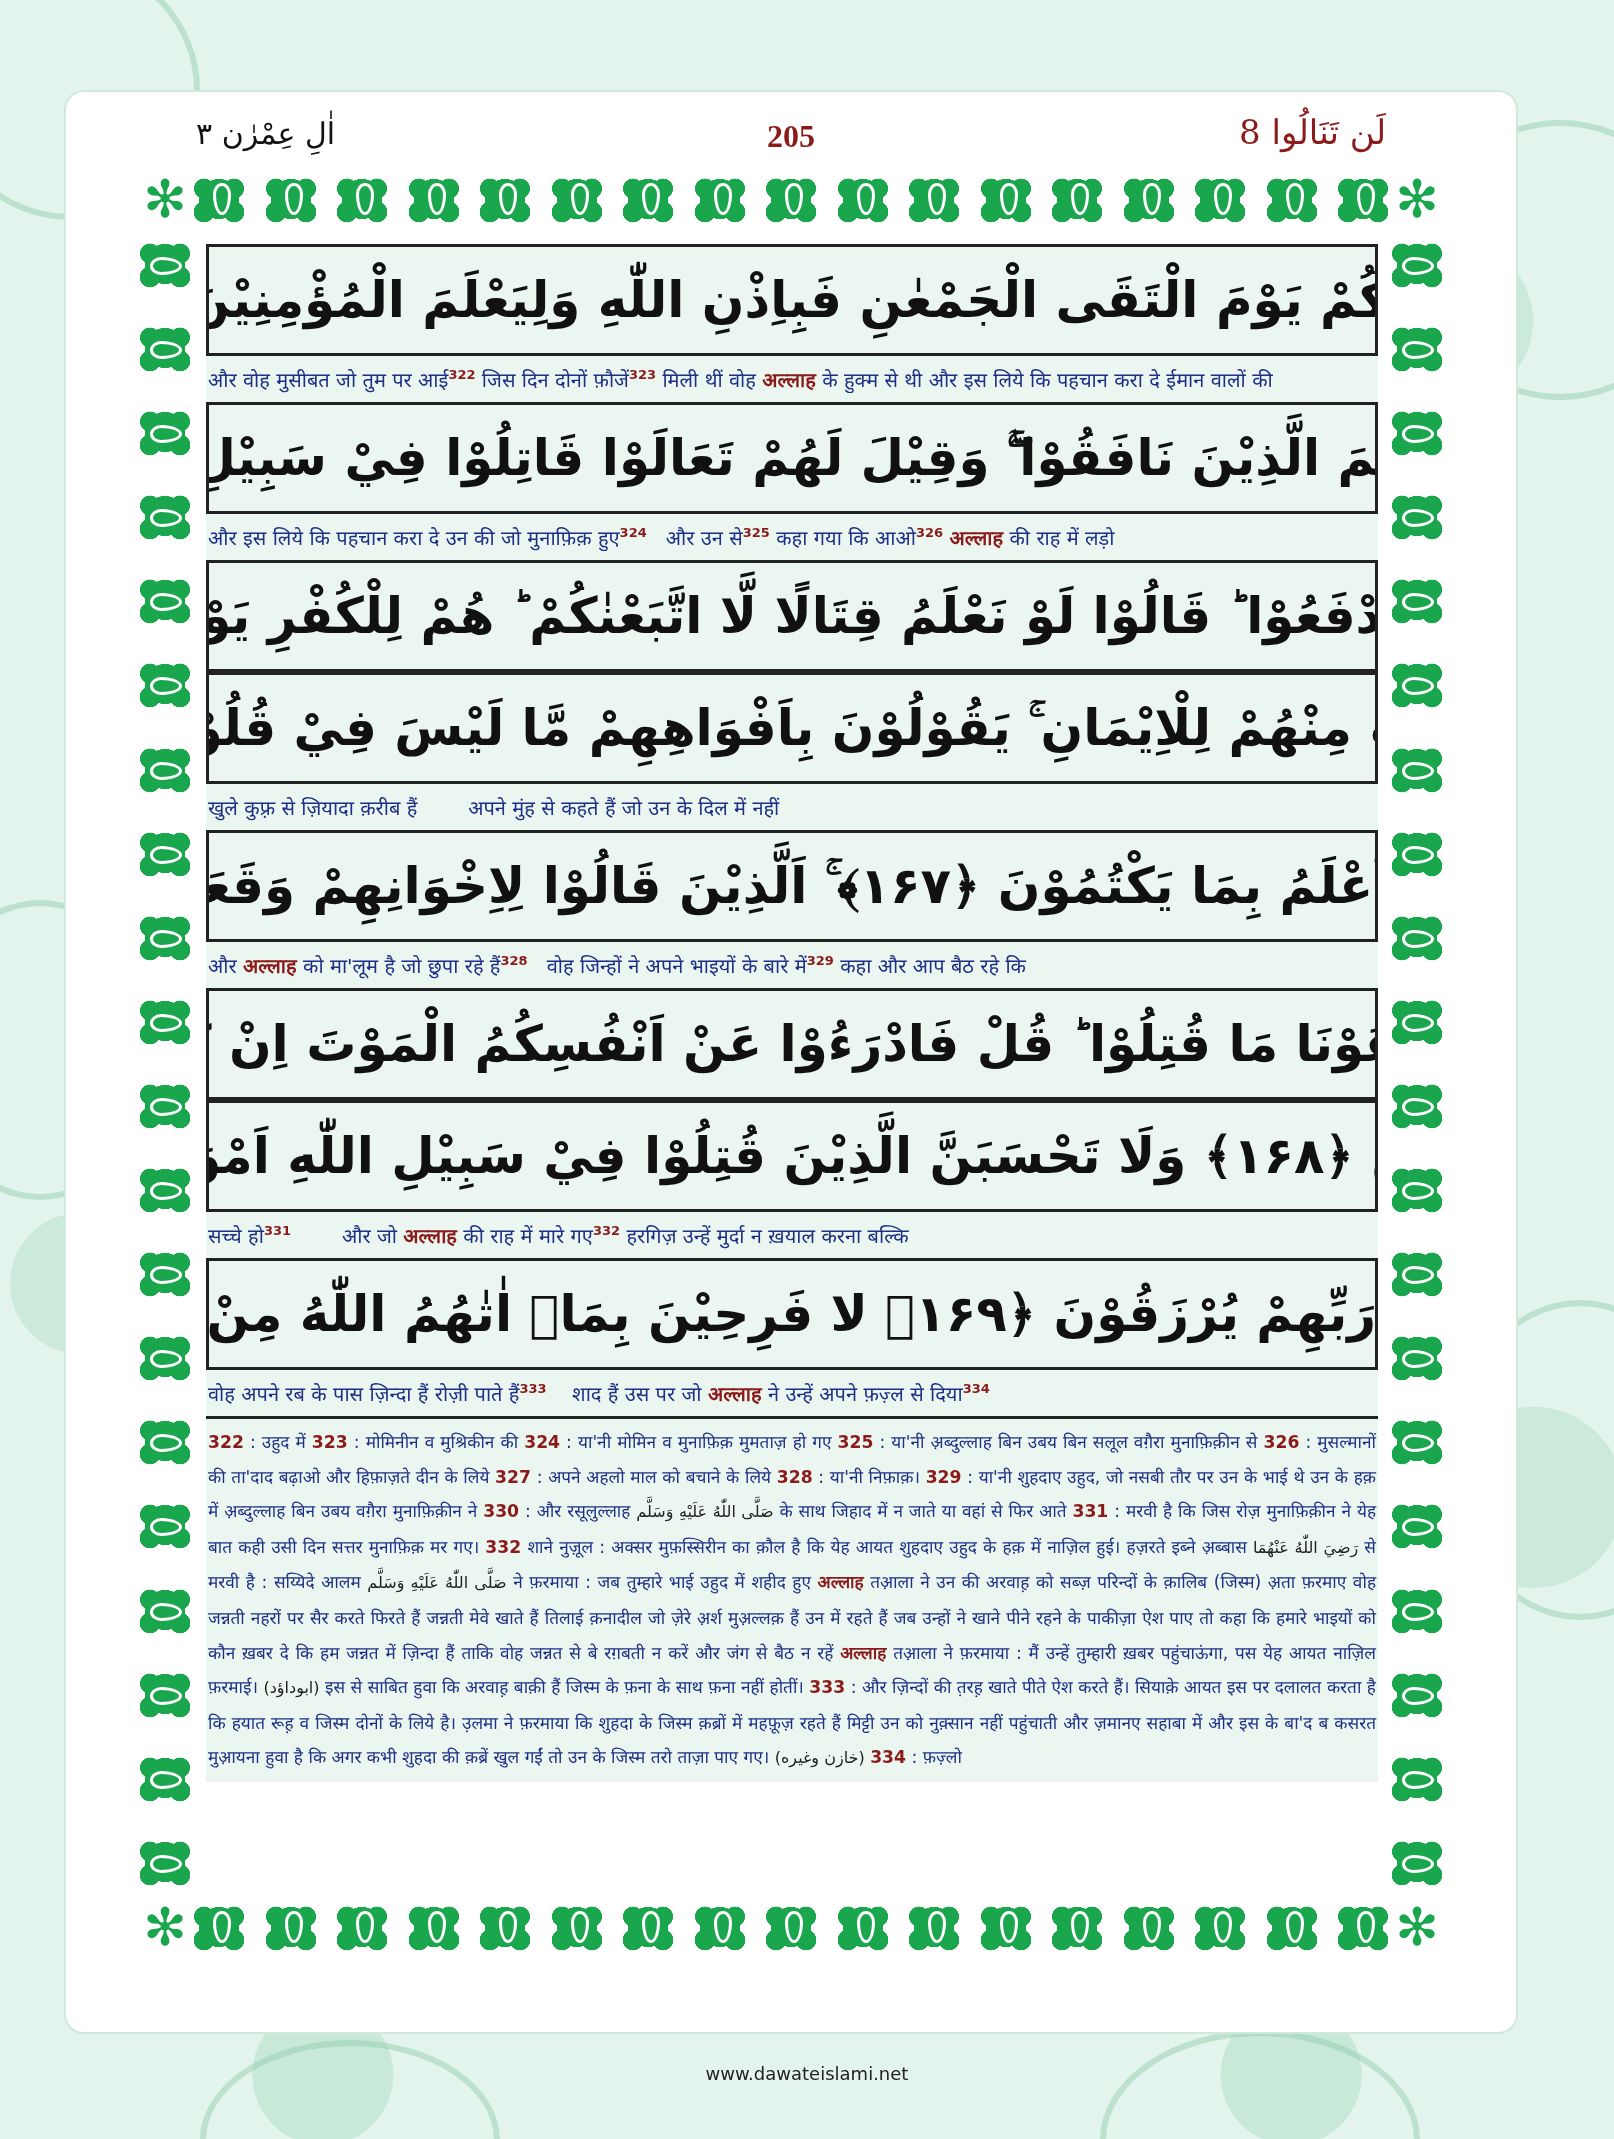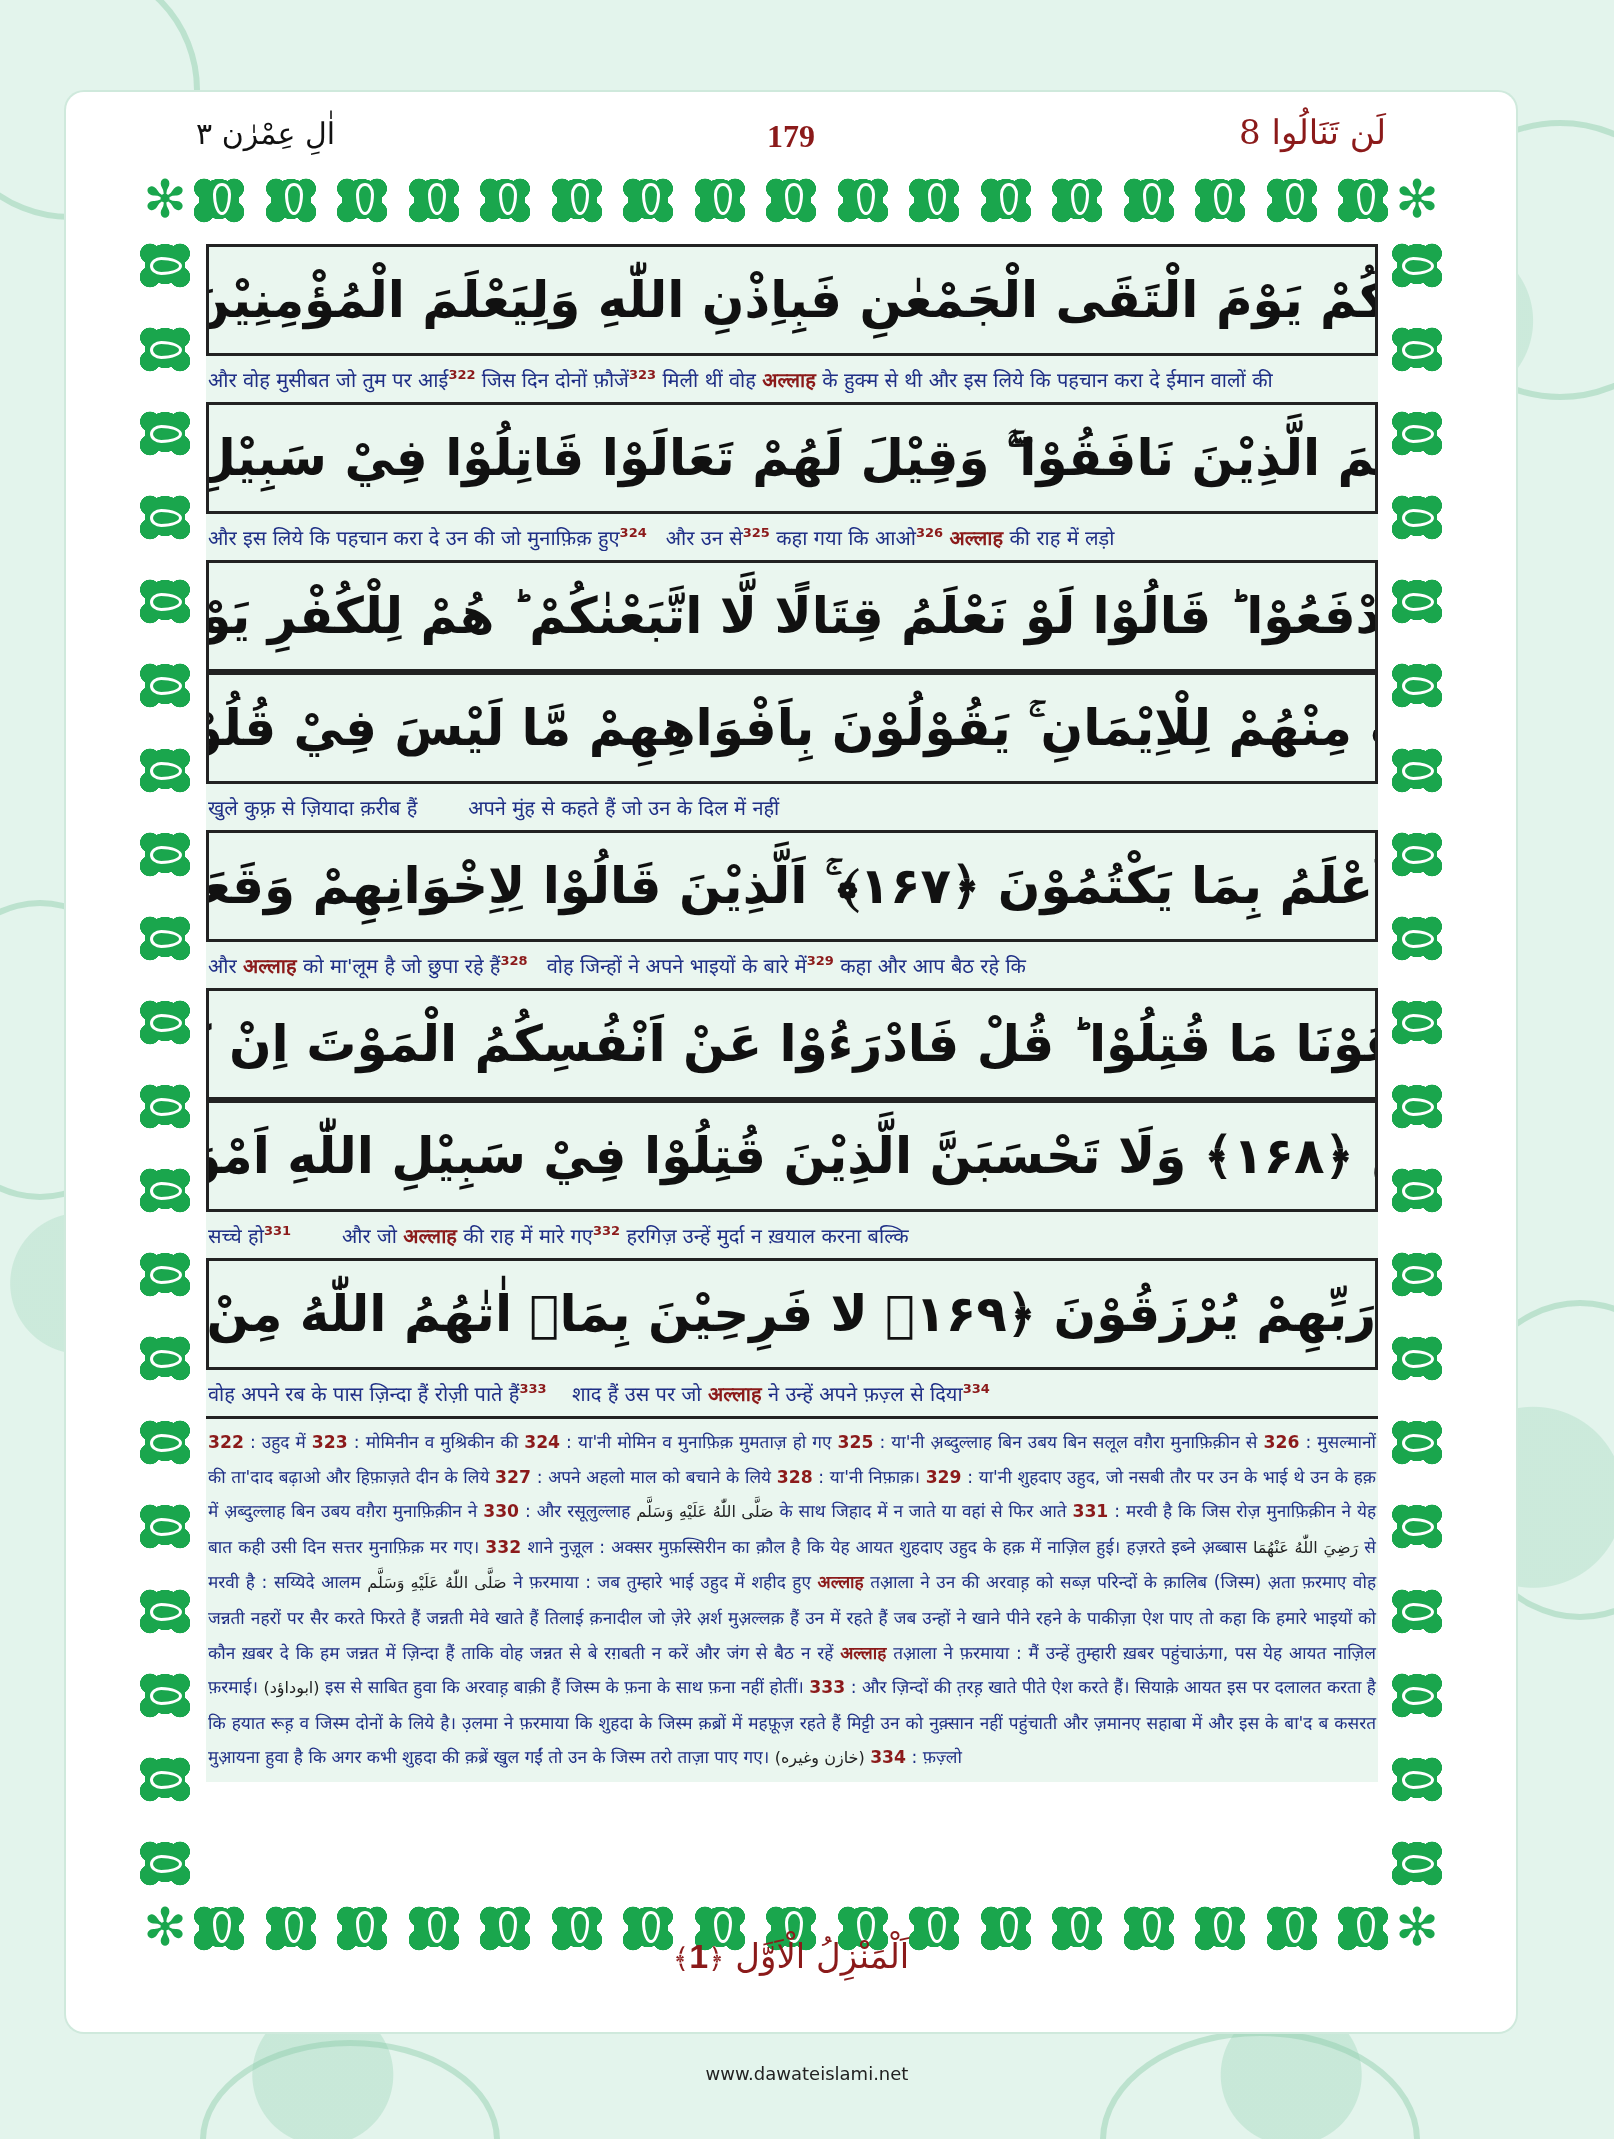--- a/index.html
+++ b/index.html
@@ -127,21 +127,21 @@
 <div class="bg-swirl" style="left:-60px;top:-40px;width:260px;height:260px;"></div>
 <div class="bg-swirl" style="left:1420px;top:120px;width:280px;height:280px;"></div>
 <div class="bg-swirl" style="left:-80px;top:900px;width:240px;height:300px;"></div>
 <div class="bg-swirl" style="left:1450px;top:1300px;width:260px;height:320px;"></div>
 <div class="bg-swirl" style="left:200px;top:2040px;width:300px;height:200px;"></div>
 <div class="bg-swirl" style="left:1100px;top:2030px;width:320px;height:220px;"></div>
 
 <div class="page">
   <div class="header">
     <span class="surah-name">اٰلِ عِمْرٰن ٣</span>
-    <span class="page-number">179</span>
+    <span class="page-number">205</span>
     <span class="juz-name">لَن تَنَالُوا 8</span>
   </div>
 
   <div class="bg-watermark"></div>
 
   <div class="frame">
     <div class="corner" style="left:0;top:0;">✻</div>
     <div class="corner" style="right:0;top:0;">✻</div>
     <div class="corner" style="left:0;bottom:0;">✻</div>
     <div class="corner" style="right:0;bottom:0;">✻</div>
@@ -270,19 +270,15 @@
         <div class="verse-block">
           <div class="arabic-box">اَحْيَآءٌ عِنْدَ رَبِّهِمْ يُرْزَقُوْنَ ﴿۱۶۹﴾ لا فَرِحِيْنَ بِمَاۤ اٰتٰهُمُ اللّٰهُ مِنْ فَضْلِهٖ لا</div>
           <div class="translation">
             <div style="width: 100%; white-space: nowrap; overflow: hidden;"><span style="white-space: pre-wrap;">वोह अपने रब के पास ज़िन्दा हैं रोज़ी पाते हैं</span><sup style="white-space: pre-wrap;">333</sup><span style="white-space: pre-wrap;">    शाद हैं उस पर जो </span><span class="allah" style="white-space: pre-wrap;">अल्लाह</span><span style="white-space: pre-wrap;"> ने उन्हें अपने फ़ज़्ल से दिया</span><sup style="white-space: pre-wrap;">334</sup></div>
           </div>
         </div>
       </div>
     <div class="notes" id="notes"><span class="num" style="white-space: pre-wrap;">322</span><span style="white-space: pre-wrap;"> : उहुद में </span><span class="num" style="white-space: pre-wrap;">323</span><span style="white-space: pre-wrap;"> : मोमिनीन व मुश्रिकीन की </span><span class="num" style="white-space: pre-wrap;">324</span><span style="white-space: pre-wrap;"> : या'नी मोमिन व मुनाफ़िक़ मुमताज़ हो गए </span><span class="num" style="white-space: pre-wrap;">325</span><span style="white-space: pre-wrap;"> : या'नी अ़ब्दुल्लाह बिन उबय बिन सलूल वग़ैरा मुनाफ़िक़ीन से </span><span class="num" style="white-space: pre-wrap;">326</span><span style="white-space: pre-wrap;"> : मुसल्मानों की ता'दाद बढ़ाओ और हिफ़ाज़ते दीन के लिये </span><span class="num" style="white-space: pre-wrap;">327</span><span style="white-space: pre-wrap;"> : अपने अहलो माल को बचाने के लिये </span><span class="num" style="white-space: pre-wrap;">328</span><span style="white-space: pre-wrap;"> : या'नी निफ़ाक़। </span><span class="num" style="white-space: pre-wrap;">329</span><span style="white-space: pre-wrap;"> : या'नी शुहदाए उहुद, जो नसबी तौर पर उन के भाई थे उन के हक़ में अ़ब्दुल्लाह बिन उबय वग़ैरा मुनाफ़िक़ीन ने </span><span class="num" style="white-space: pre-wrap;">330</span><span style="white-space: pre-wrap;"> : और रसूलुल्लाह </span><span class="ar" style="white-space: pre-wrap;">صَلَّى اللّٰهُ عَلَيْهِ وَسَلَّم</span><span style="white-space: pre-wrap;"> के साथ जिहाद में न जाते या वहां से फिर आते </span><span class="num" style="white-space: pre-wrap;">331</span><span style="white-space: pre-wrap;"> : मरवी है कि जिस रोज़ मुनाफ़िक़ीन ने येह बात कही उसी दिन सत्तर मुनाफ़िक़ मर गए। </span><span class="num" style="white-space: pre-wrap;">332</span><span class="shane" style="white-space: pre-wrap;"> शाने नुज़ूल :</span><span style="white-space: pre-wrap;"> अक्सर मुफ़स्सिरीन का क़ौल है कि येह आयत शुहदाए उहुद के हक़ में नाज़िल हुई। हज़रते इब्ने अ़ब्बास </span><span class="ar" style="white-space: pre-wrap;">رَضِيَ اللّٰهُ عَنْهُمَا</span><span style="white-space: pre-wrap;"> से मरवी है : सय्यिदे आलम </span><span class="ar" style="white-space: pre-wrap;">صَلَّى اللّٰهُ عَلَيْهِ وَسَلَّم</span><span style="white-space: pre-wrap;"> ने फ़रमाया : जब तुम्हारे भाई उहुद में शहीद हुए </span><span class="allah" style="white-space: pre-wrap;">अल्लाह</span><span style="white-space: pre-wrap;"> तआ़ला ने उन की अरवाह़ को सब्ज़ परिन्दों के क़ालिब (जिस्म) अ़ता फ़रमाए वोह जन्नती नहरों पर सैर करते फिरते हैं जन्नती मेवे खाते हैं तिलाई क़नादील जो ज़ेरे अ़र्श मुअ़ल्लक़ हैं उन में रहते हैं जब उन्हों ने खाने पीने रहने के पाकीज़ा ऐश पाए तो कहा कि हमारे भाइयों को कौन ख़बर दे कि हम जन्नत में ज़िन्दा हैं ताकि वोह जन्नत से बे रग़बती न करें और जंग से बैठ न रहें </span><span class="allah" style="white-space: pre-wrap;">अल्लाह</span><span style="white-space: pre-wrap;"> तआ़ला ने फ़रमाया : मैं उन्हें तुम्हारी ख़बर पहुंचाऊंगा, पस येह आयत नाज़िल फ़रमाई। </span><span class="ar" style="white-space: pre-wrap;">(ابوداؤد)</span><span style="white-space: pre-wrap;"> इस से साबित हुवा कि अरवाह़ बाक़ी हैं जिस्म के फ़ना के साथ फ़ना नहीं होतीं। </span><span class="num" style="white-space: pre-wrap;">333</span><span style="white-space: pre-wrap;"> : और ज़िन्दों की त़रह़ खाते पीते ऐश करते हैं। सियाक़े आयत इस पर दलालत करता है कि हयात रूह़ व जिस्म दोनों के लिये है। उ़लमा ने फ़रमाया कि शुहदा के जिस्म क़ब्रों में महफ़ूज़ रहते हैं मिट्टी उन को नुक़्सान नहीं पहुंचाती और ज़मानए सहाबा में और इस के बा'द ब कसरत मुआ़यना हुवा है कि अगर कभी शुहदा की क़ब्रें खुल गईं तो उन के जिस्म तरो ताज़ा पाए गए। </span><span class="ar" style="white-space: pre-wrap;">(خازن وغيره)</span><span style="white-space: pre-wrap;"> </span><span class="num" style="white-space: pre-wrap;">334</span><span style="white-space: pre-wrap;"> : फ़ज़्लो</span></div>
   </div>
 
-  <div class="footer-manzil">
-    <span>اَلْمَنْزِلُ الْاَوَّل</span>
-    <span class="bracket">﴿</span><span class="n">1</span><span class="bracket">﴾</span>
-  </div>
 </div>
 
 <div class="website">www.dawateislami.net</div>
 
 </body></html>

